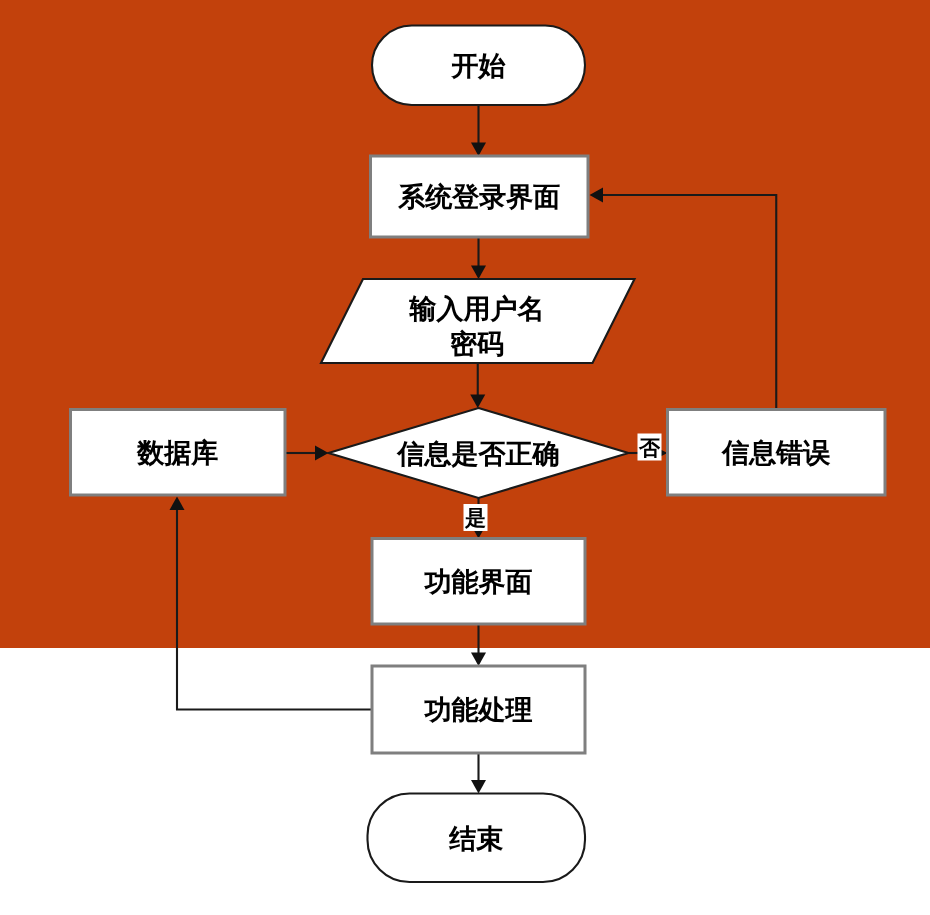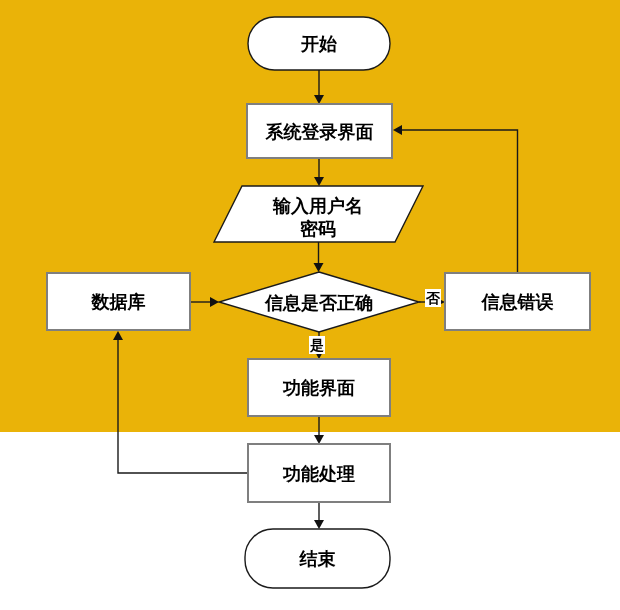--- a/index.html
+++ b/index.html
@@ -7,21 +7,21 @@
     padding: 0;
     background: #ffffff;
     width: 620px;
     height: 610px;
     overflow: hidden;
   }
   .canvas {
     position: relative;
     width: 620px;
     height: 432px;
-    background: #eab308;
+    background: #c2410c;
   }
   svg { display: block; }
   .process-box {
     fill: #ffffff;
     stroke: #7f7f7f;
     stroke-width: 2;
   }
   .thin-shape {
     fill: #ffffff;
     stroke: #1a1a1a;

